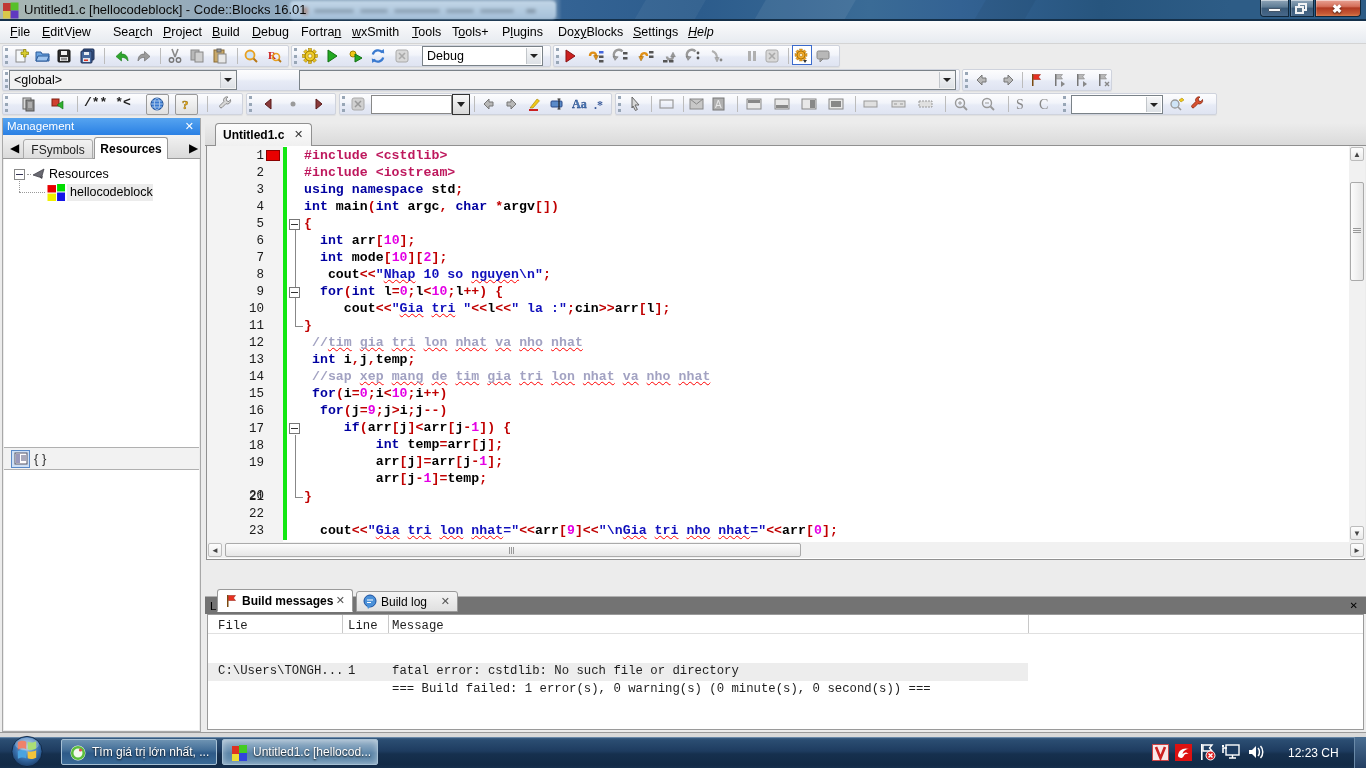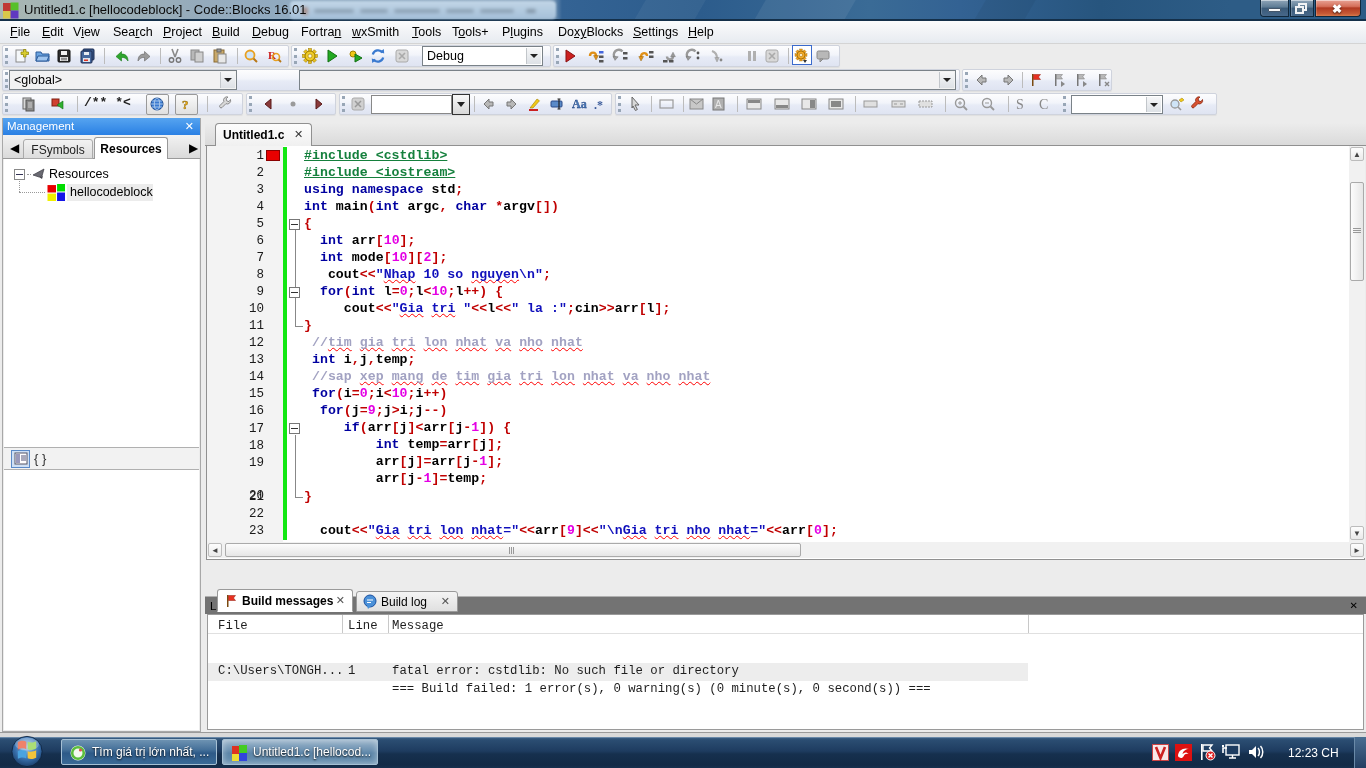--- a/index.html
+++ b/index.html
@@ -40,21 +40,21 @@
 #gutter{position:absolute;left:0;top:0;width:76px;height:396px;background:#f3f3f3;}
 .lnum{position:absolute;right:19px;width:50px;text-align:right;font-family:"Liberation Mono",monospace;font-size:12.5px;color:#1a1a1a;}
 #greenbar{position:absolute;left:76px;top:1px;width:4px;height:393px;background:#12e712;}
 #foldcol{position:absolute;left:80px;top:0;width:17px;height:396px;background:#fff;}
 .codeline{position:absolute;left:97px;height:17px;white-space:pre;font-family:"Liberation Mono",monospace;font-size:13.2px;font-weight:bold;letter-spacing:0.05px;color:#000;}
 .codeline i{font-style:normal;}
 .kw{color:#0000a0;}
 .str{color:#1010bc;}
 .num{color:#e400e4;}
 .op{color:#c00000;}
-.pp{color:#15803d;text-decoration:underline;}
+.pp{color:#be185d;}
 .cm{color:#a2a2c2;}
 .cm .sq{color:#a2a2c2;}
 .sq{text-decoration:underline wavy #ff0000 1px;text-underline-offset:1px;text-decoration-skip-ink:none;}
 #vscroll{position:absolute;left:1142px;top:0px;width:16px;height:412px;background:#f1f1f1;}
 #hscroll{position:absolute;left:0px;top:396px;width:1158px;height:16px;background:#f1f1f1;}
 .sbtn{position:absolute;background:linear-gradient(#fdfdfd,#eaeaea);border:1px solid #bcbcbc;border-radius:2px;font-size:8px;color:#444;text-align:center;line-height:13px;}
 .sthumbh{position:absolute;background:linear-gradient(#fcfcfc,#e6e6e6);border:1px solid #aaa;border-radius:2px;}
 .sthumbv{position:absolute;background:linear-gradient(to right,#fcfcfc,#e6e6e6);border:1px solid #aaa;border-radius:2px;}
 #logs{left:205px;top:568px;width:1161px;height:164px;background:#ececec;}
 #logshdr{position:absolute;left:0;top:0;width:1161px;height:18px;background:#737373;border-top:1px solid #b0b0b0;margin-top:28px;}
@@ -95,33 +95,33 @@
 <div class="wbtn" id="btnmin"></div>
     <div class="abs" style="left:1268px;top:8px;width:13px;height:4px;background:#f8f8f8;border:1px solid #44566a;border-radius:1px;"></div>
 <div class="wbtn" id="btnmax"></div>
     <div class="abs" style="left:1298px;top:3px;width:9px;height:8px;border:2px solid #f0f2f4;"></div>
     <div class="abs" style="left:1295px;top:6px;width:9px;height:8px;border:2px solid #f0f2f4;background:#5a7489;"></div>
 <div class="wbtn" id="btncls"></div>
     <div class="wglyph" style="left:1332px;top:2px;font-size:12px;">✖</div>
 <div class="abs" id="menubar">
       <span style="left:10px;"><u>F</u>ile</span>
 <span style="left:42px;"><u>E</u>dit</span>
-<span style="left:73px;">V<u>i</u>ew</span>
+<span style="left:64px;">V<u>i</u>ew</span>
 <span style="left:113px;">Sea<u>r</u>ch</span>
 <span style="left:163px;"><u>P</u>roject</span>
 <span style="left:212px;"><u>B</u>uild</span>
 <span style="left:252px;"><u>D</u>ebug</span>
 <span style="left:301px;">Fortra<u>n</u></span>
 <span style="left:352px;"><u>w</u>xSmith</span>
 <span style="left:412px;"><u>T</u>ools</span>
 <span style="left:452px;">T<u>o</u>ols+</span>
 <span style="left:502px;">P<u>l</u>ugins</span>
 <span style="left:558px;">Do<u>xy</u>Blocks</span>
 <span style="left:633px;"><u>S</u>ettings</span>
-<span style="left:688px;"><u>H</u>elp</span>
+<span style="left:688px;font-style:italic;"><u>H</u>elp</span>
     </div>
 <div class="abs" style="left:0;top:44px;width:1366px;height:74px;background:#ececec;"></div>
 <div class="tbseg" style="left:2px;top:45px;width:287px;height:22px;"></div>
 <div class="grip" style="left:5px;top:48px;height:16px;"></div>
 <svg class="ticon" style="left:14px;top:48px;" width="16" height="16" viewBox="0 0 16 16">
       <rect x="2" y="2" width="9" height="12" fill="#f4f7fa" stroke="#8a8a8a"></rect>
       <path d="M9.5 1.5h2.5v2.5H14.5v2.5H12v2.5H9.5V6.5H7V4h2.5z" fill="#d8cc30" stroke="#8a8000" stroke-width="0.7"></path>
     </svg>
 <svg class="ticon" style="left:35px;top:48px;" width="16" height="16" viewBox="0 0 16 16">
       <path d="M1 4h5l1 2h7v7H1z" fill="#6aa3e0" stroke="#2a5a9a"></path>

